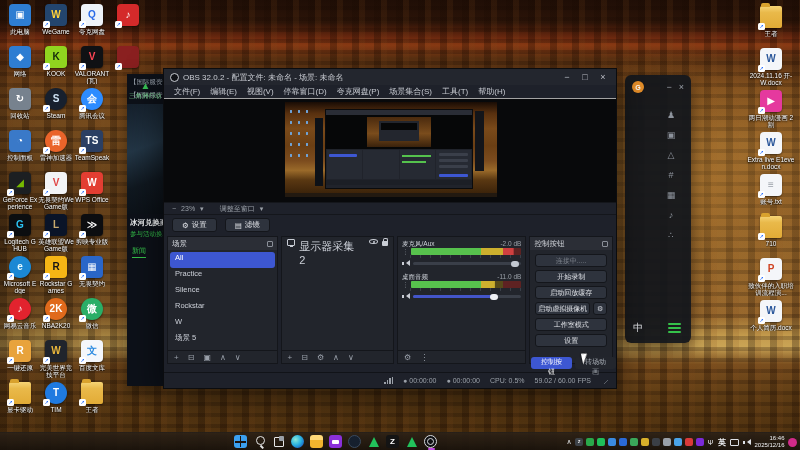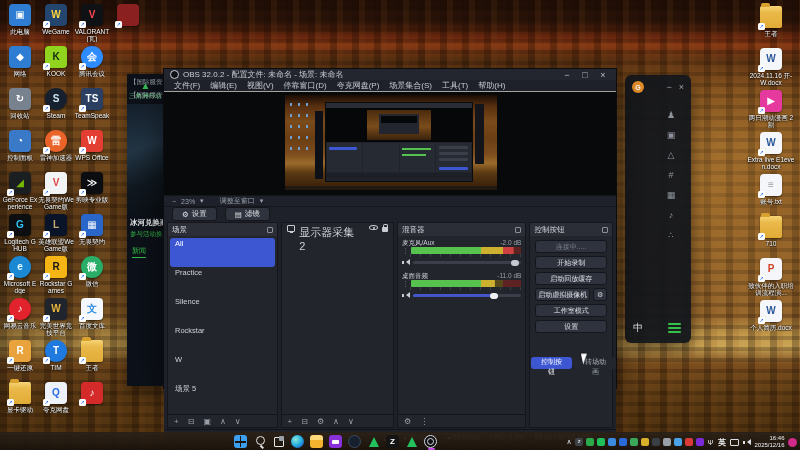--- a/index.html
+++ b/index.html
@@ -91,21 +91,21 @@
 
   .obs-docks{flex:0 0 120px;display:flex;gap:3px;padding:1px 3px;background:#1e212a}
   .dock{display:flex;flex-direction:column;background:#22252c;border:1px solid #14161b;overflow:hidden}
   .dock-h{flex:0 0 13px;background:#2b2e36;display:flex;align-items:center;justify-content:space-between;
     padding:0 4px;font-size:7.5px;color:#d5d8de}
   .popout{width:6px;height:6px;border:1px solid #8a8f98;border-radius:1px}
   .dock-body{flex:1;overflow:hidden;padding:2px}
   .dock-tb{flex:0 0 13px;border-top:1px solid #14161b;display:flex;align-items:center;gap:9px;
     padding:0 6px;color:#9aa0aa;font-size:8px}
   .d-scenes{width:111px}.d-sources{width:114px}.d-mixer{width:130px}.d-controls{width:84px}
-  .sc-item{height:29px;line-height:12px;padding:0 5px;font-size:7.5px;color:#ccd0d8;border-radius:3px}
+  .sc-item{height:16px;line-height:12px;padding:0 5px;font-size:7.5px;color:#ccd0d8;border-radius:3px}
   .sc-item.active{background:#3d57d2;color:#fff}
   .src-row{display:flex;align-items:flex-start;gap:4px;height:13px;padding:0 3px;color:#ccd0d8;font-size:11px}
   .mon{width:9px;height:7px;border:1px solid #c9cdd5;border-radius:1px;position:relative}
   .mon::after{content:"";position:absolute;left:2px;bottom:-2px;width:3px;height:1.5px;background:#c9cdd5}
   .src-sp{flex:1}
   .eye{width:9px;height:5px;border:1px solid #c9cdd5;border-radius:50%;position:relative}
   .eye::after{content:"";position:absolute;left:2.5px;top:0.5px;width:2px;height:2px;border-radius:50%;background:#c9cdd5}
   .lock{width:6px;height:5px;background:#c9cdd5;border-radius:1px;position:relative;margin-top:2px}
   .lock::before{content:"";position:absolute;top:-3px;left:1px;width:3px;height:3px;border:1px solid #c9cdd5;
     border-bottom:none;border-radius:2px 2px 0 0}
@@ -307,20 +307,26 @@
           <b class="g" style="color: rgb(200, 170, 110);">L</b>
         </span>
         <span class="lbl">英雄联盟WeGame版</span>
       </div>
       <div class="dicon">
         <span class="ic" style="background: rgb(245, 181, 21);">
           <b class="g" style="color: rgb(21, 21, 21);">R</b>
         </span>
         <span class="lbl">Rockstar Games</span>
       </div>
+      <div class="dicon round">
+        <span class="ic" style="background: rgb(224, 106, 28);">
+          <b class="g" style="color: rgb(255, 255, 255);">2K</b>
+        </span>
+        <span class="lbl">NBA2K20</span>
+      </div>
       <div class="dicon">
         <span class="ic" style="background: rgb(32, 36, 44);">
           <b class="g" style="color: rgb(232, 182, 60);">W</b>
         </span>
         <span class="lbl">完美世界竞技平台</span>
       </div>
       <div class="dicon round">
         <span class="ic" style="background: rgb(31, 122, 224);">
           <b class="g" style="color: rgb(255, 255, 255);">T</b>
         </span>
@@ -586,24 +592,20 @@
 
         <span>+</span>
             <span>⊟</span>
             <span>⚙</span>
             <span>∧</span>
             <span>∨</span>
           </div>
       </div>
 
       <div class="dock d-mixer">
-        <div class="dock-h">
-          <span>混音器</span>
-          <span class="popout"></span>
-        </div>
         <div class="dock-body">
 
           <div class="mx-ch">
             <div class="mx-top">
               <span class="mx-name">麦克风/Aux</span>
               <span class="mx-db">-2.0 dB</span>
             </div>
             <div class="mx-meter-row">
               <span class="grip">⋮</span>
               <div class="mx-meter">

